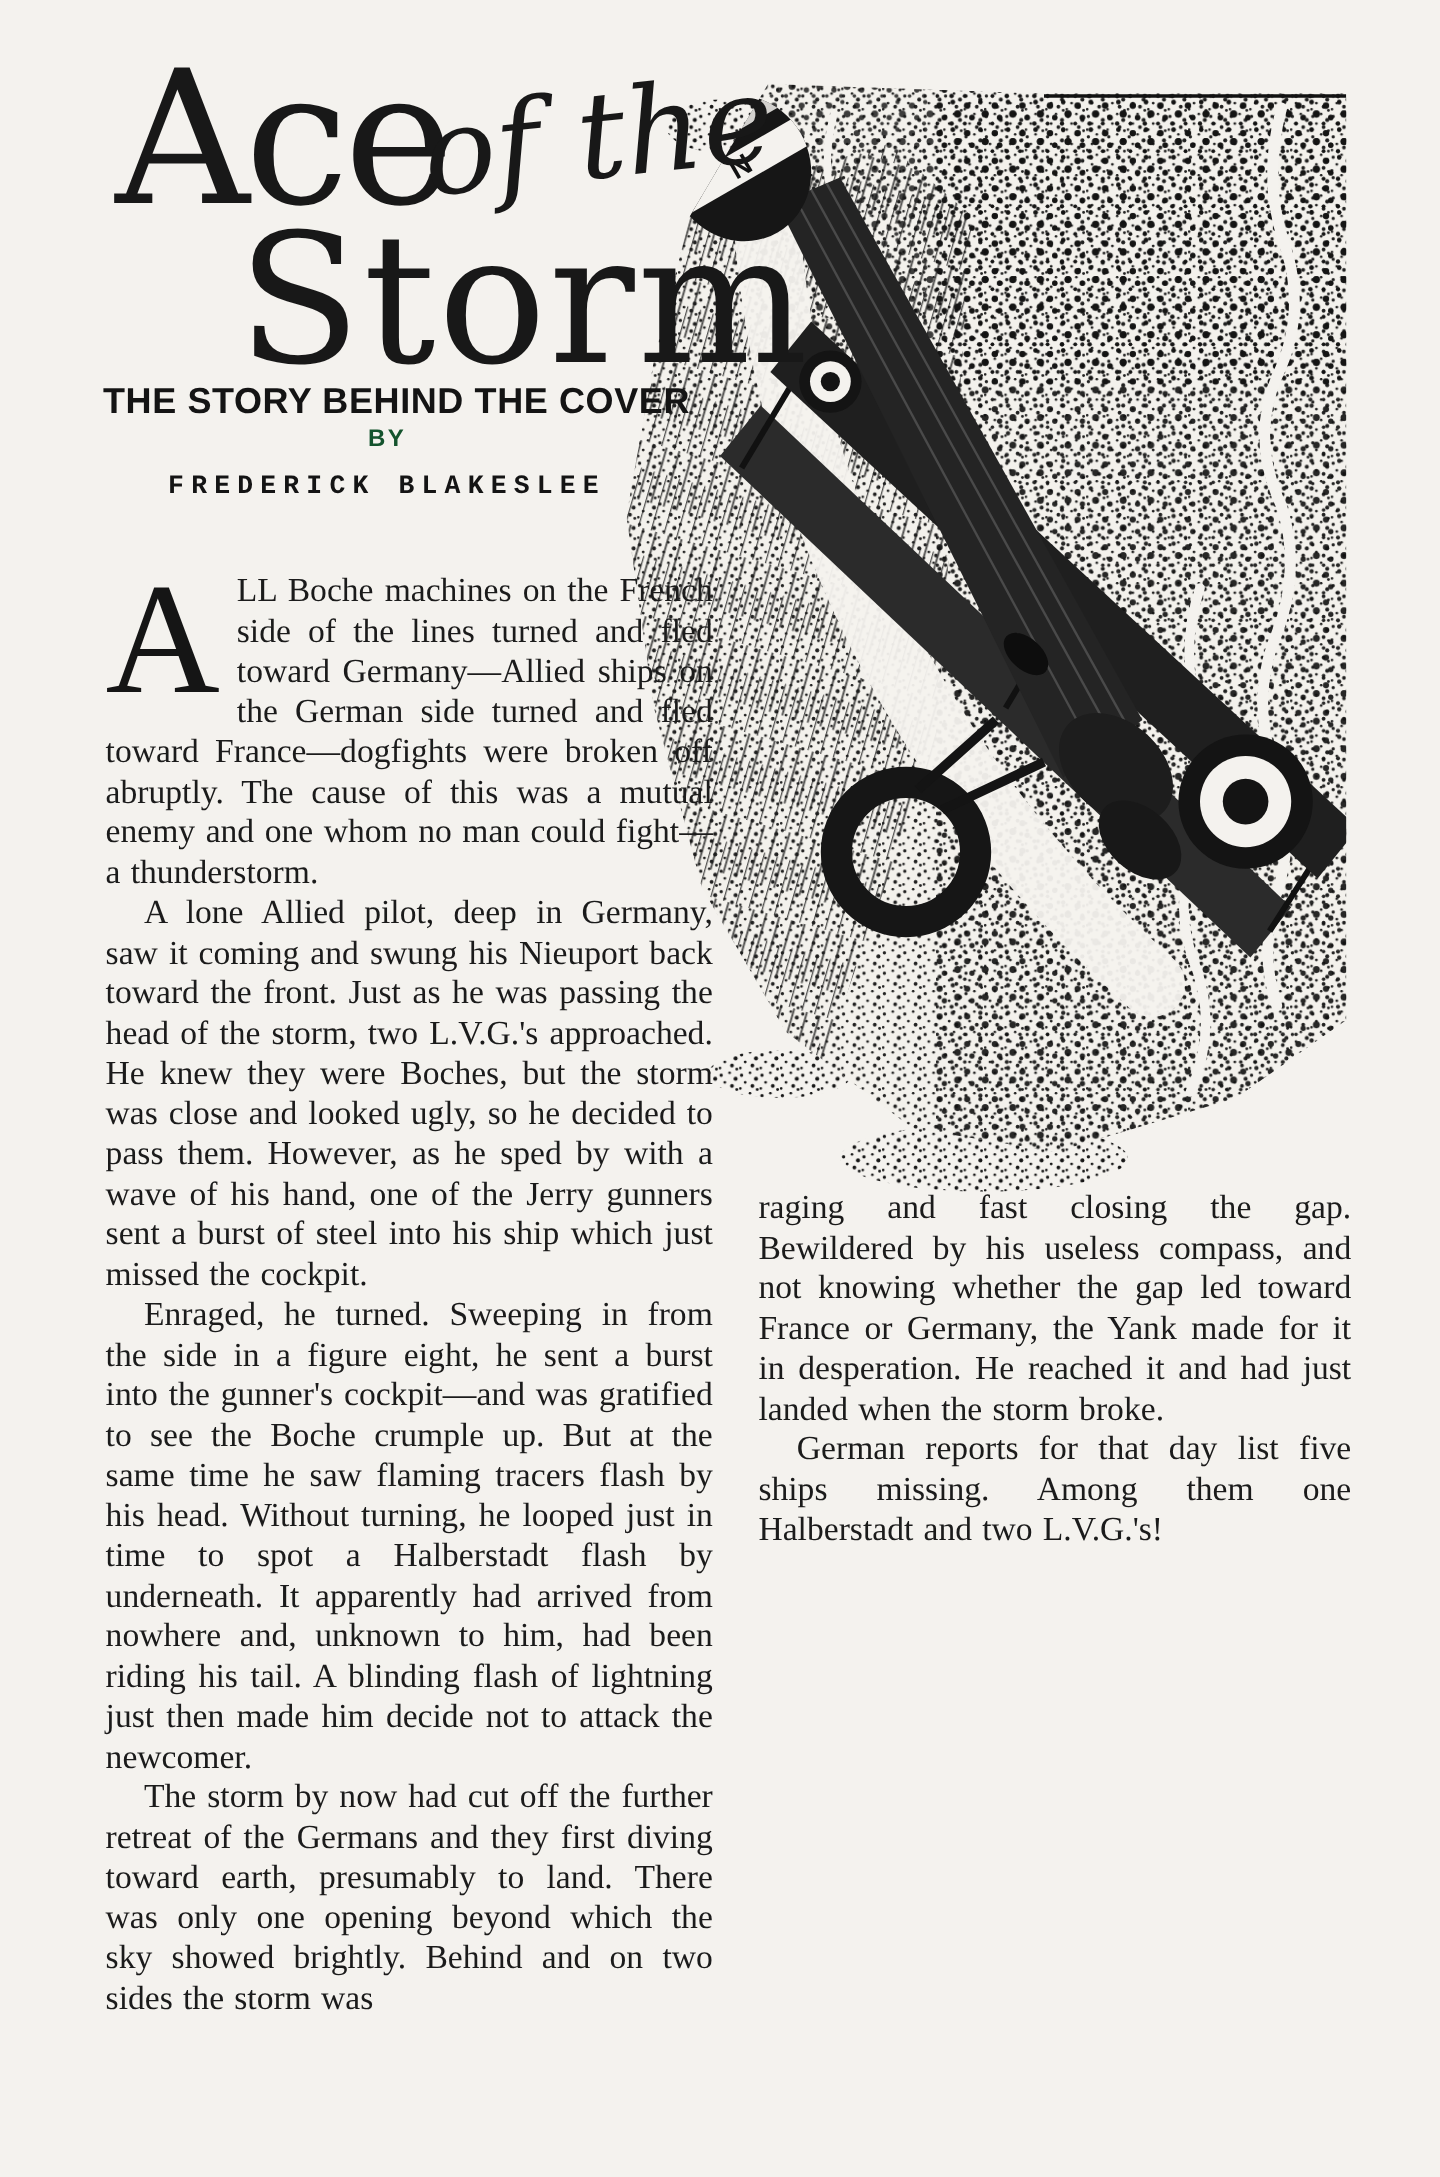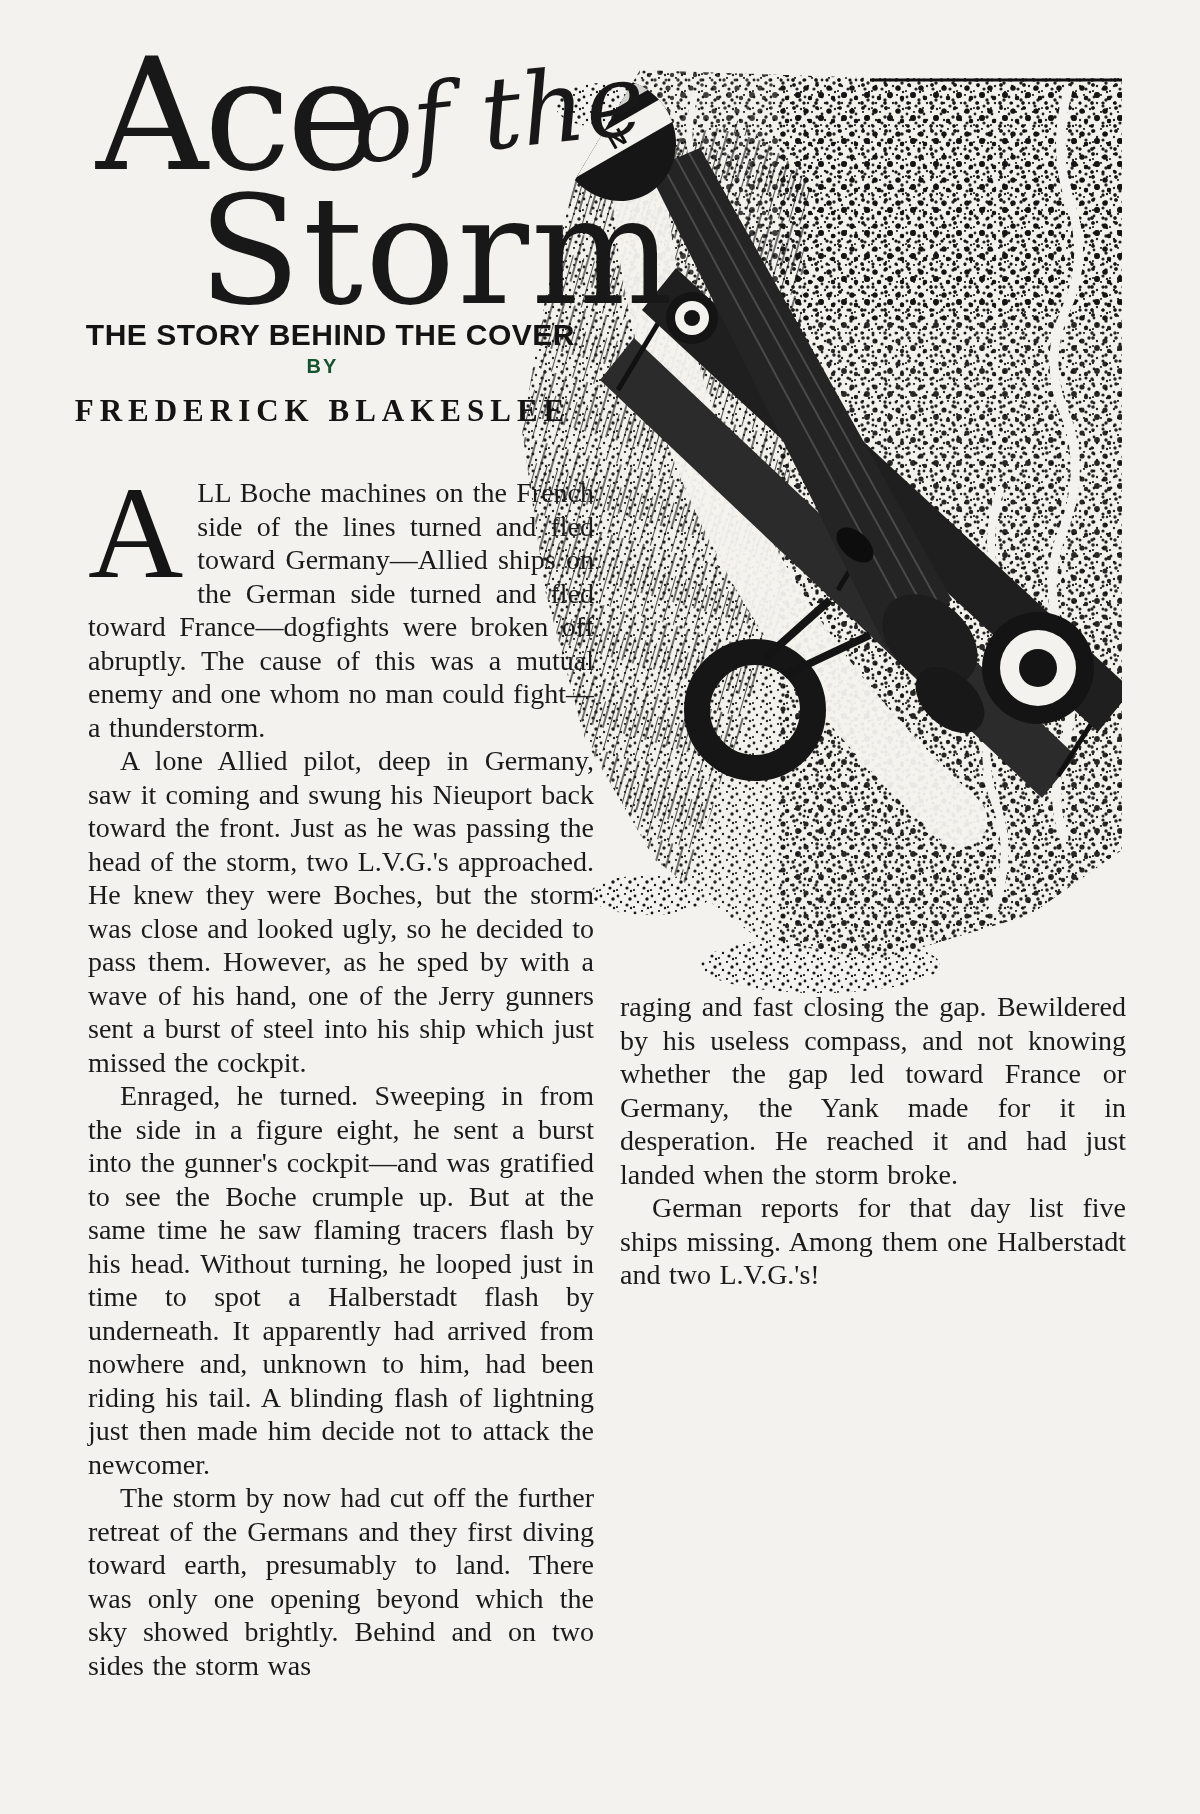--- a/index.html
+++ b/index.html
@@ -38,37 +38,37 @@
     color:#141414;z-index:3;
   }
   .byline{
     left:70px;top:355px;width:505px;text-align:center;
     font-family:"Liberation Sans", sans-serif;
     font-weight:bold;font-size:20px;letter-spacing:2px;
     color:#14532d;z-index:3;
   }
   .author{
     left:70px;top:393px;width:505px;text-align:center;
-    font-family:Liberation Serif, serif;
-    font-weight:bold;font-size:31px;letter-spacing:6px;
+    font-family:Liberation Mono, monospace;
+    font-weight:bold;font-size:22px;letter-spacing:6px;
     color:#141414;z-index:3;
   }
   
   .col{z-index:2;}
   .col p{
     margin:0;
     font-size:28px;line-height:33.5px;
     text-align:justify;
     word-spacing:1.5px;
     color:#1b1b1b;
   }
   .col-left{left:88px;top:476px;width:506px;}
   .col-right{left:620px;top:990px;width:506px;}
   .col-left .paras p{text-indent:32px;}
-  .col-right p{text-indent:32px;}
+  .col-right p{text-indent:32px;margin-left:12px;}
   .col-right p:first-child{text-indent:0;}
   .dropcap{
     float:left;
     font-family:"Liberation Serif", serif;
     font-size:132px;line-height:0.78;
     padding:6px 14px 0 0;
     color:#151515;
   }
   
   .illus{left:480px;top:60px;z-index:1;}

